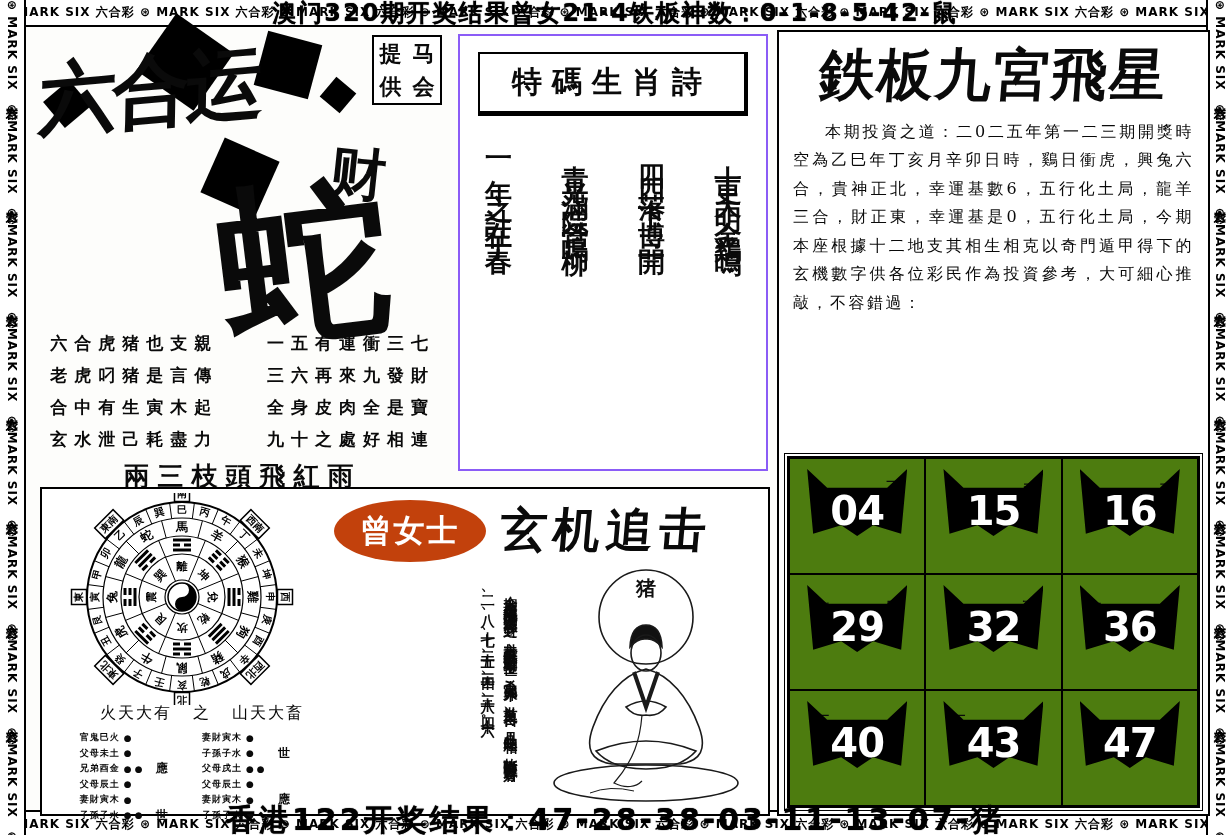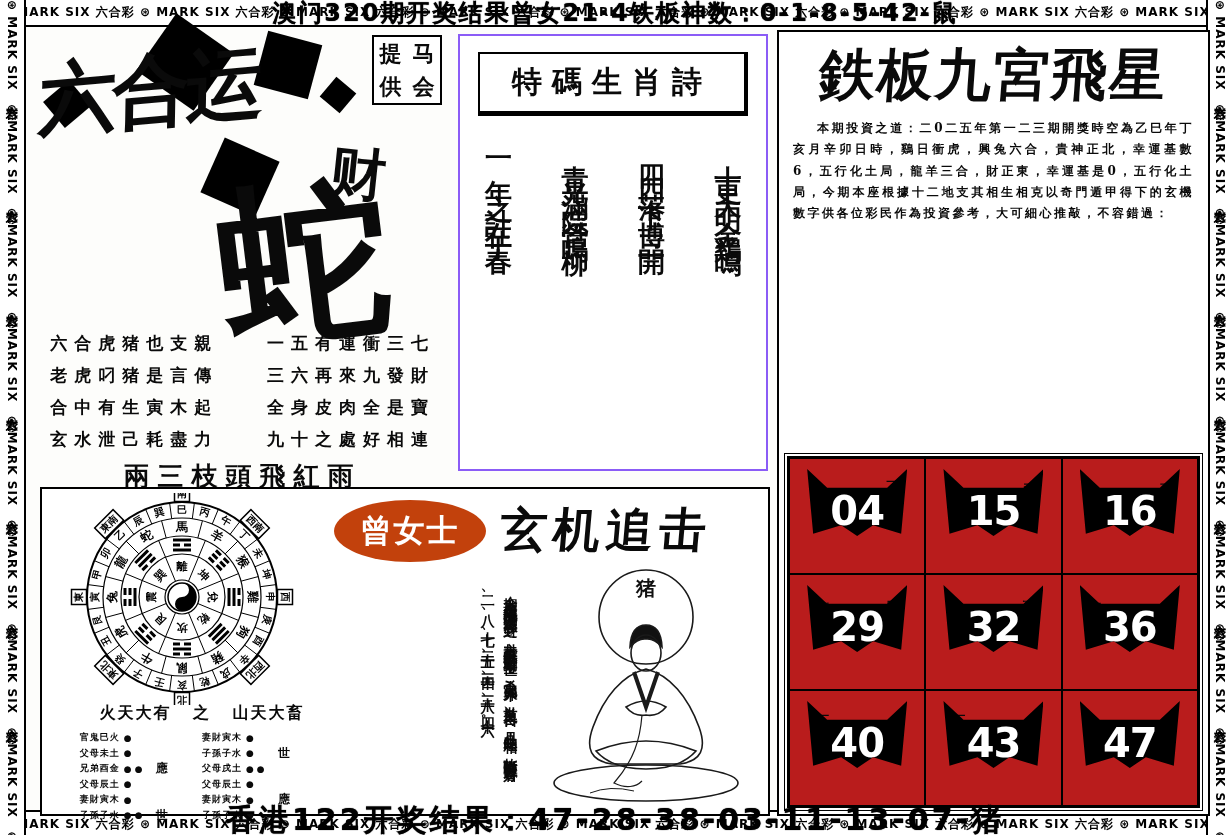--- a/index.html
+++ b/index.html
@@ -51,38 +51,38 @@
   #sx-title{font-size:30px;font-weight:900;letter-spacing:10px;}
   #sx-cols{display:flex;flex-direction:row-reverse;justify-content:space-around;
     height:320px;margin-top:28px;}
   .v-line{writing-mode:vertical-rl;font-size:27px;font-weight:800;
     letter-spacing:14px;line-height:1.2;}
   
   #panel-c{position:absolute;left:777px;top:30px;width:429px;height:782px;
     border:2px solid #000;background:#fff;}
   #np-title{margin-top:14px;text-align:center;font-size:56px;font-weight:900;
     letter-spacing:2px;transform:skewX(-4deg);line-height:1;}
-  #np-intro{margin:16px 14px 0;font-size:12px;font-weight:700;line-height:1.78;
+  #np-intro{margin:16px 14px 0;font-size:16px;font-weight:400;line-height:1.78;
     letter-spacing:2.5px;text-align:justify;text-indent:2em;}
   #palace-grid{position:absolute;left:8px;top:424px;width:409px;height:348px;
     border:2px solid #000;outline:1px solid #000;outline-offset:2px;
     display:grid;grid-template-columns:1fr 1fr 1fr;grid-template-rows:1fr 1fr 1fr;}
-  .cell{border:1px solid #000;position:relative;background:#b91c1c;}
+  .cell{border:1px solid #000;position:relative;background:#4d7c0f;}
   .cell-labels{display:flex;justify-content:space-between;width:86px;margin:16px auto 0;}
   .vlab{writing-mode:vertical-rl;font-size:12px;font-weight:700;letter-spacing:2px;}
   .flag{width:100px;height:72px;margin:-10px auto 0;background:#000;position:relative;
     clip-path:polygon(0% 0%,20% 26%,80% 26%,100% 0%,94% 90%,66% 78%,50% 93%,34% 78%,6% 90%);}
   .flag-num{position:absolute;left:0;top:26%;width:100%;text-align:center;
     color:#fff;font-size:40px;font-weight:800;letter-spacing:-1px;}
   
   #panel-d{position:absolute;left:40px;top:487px;width:726px;height:325px;
     border:2px solid #000;background:#fff;}
   #wheel-wrap{position:absolute;left:26px;top:4px;width:228px;height:212px;}
   #hex-block{position:absolute;left:30px;top:214px;width:260px;}
-  #hex-heading{text-align:center;font-size:16px;font-weight:700;letter-spacing:2px;}
+  #hex-heading{text-align:center;font-size:16px;font-weight:400;letter-spacing:2px;}
   #hex-cols{display:flex;justify-content:center;margin-top:6px;}
   .hex-col{width:47%;}
   .hx-row{display:flex;align-items:center;height:15.5px;}
   .hx-label{font-size:9px;font-weight:700;width:44px;letter-spacing:1px;}
   .hx-dots{font-size:9px;letter-spacing:3px;width:32px;}
   .hx-mark{font-size:12px;font-weight:800;}
   #zw-head{position:absolute;left:292px;top:10px;width:430px;display:flex;align-items:center;}
   #zw-badge{width:152px;height:62px;background:#c2410c;border-radius:50%;color:#fff;
     display:flex;align-items:center;justify-content:center;font-size:31px;font-weight:900;
     letter-spacing:2px;flex:0 0 auto;}

